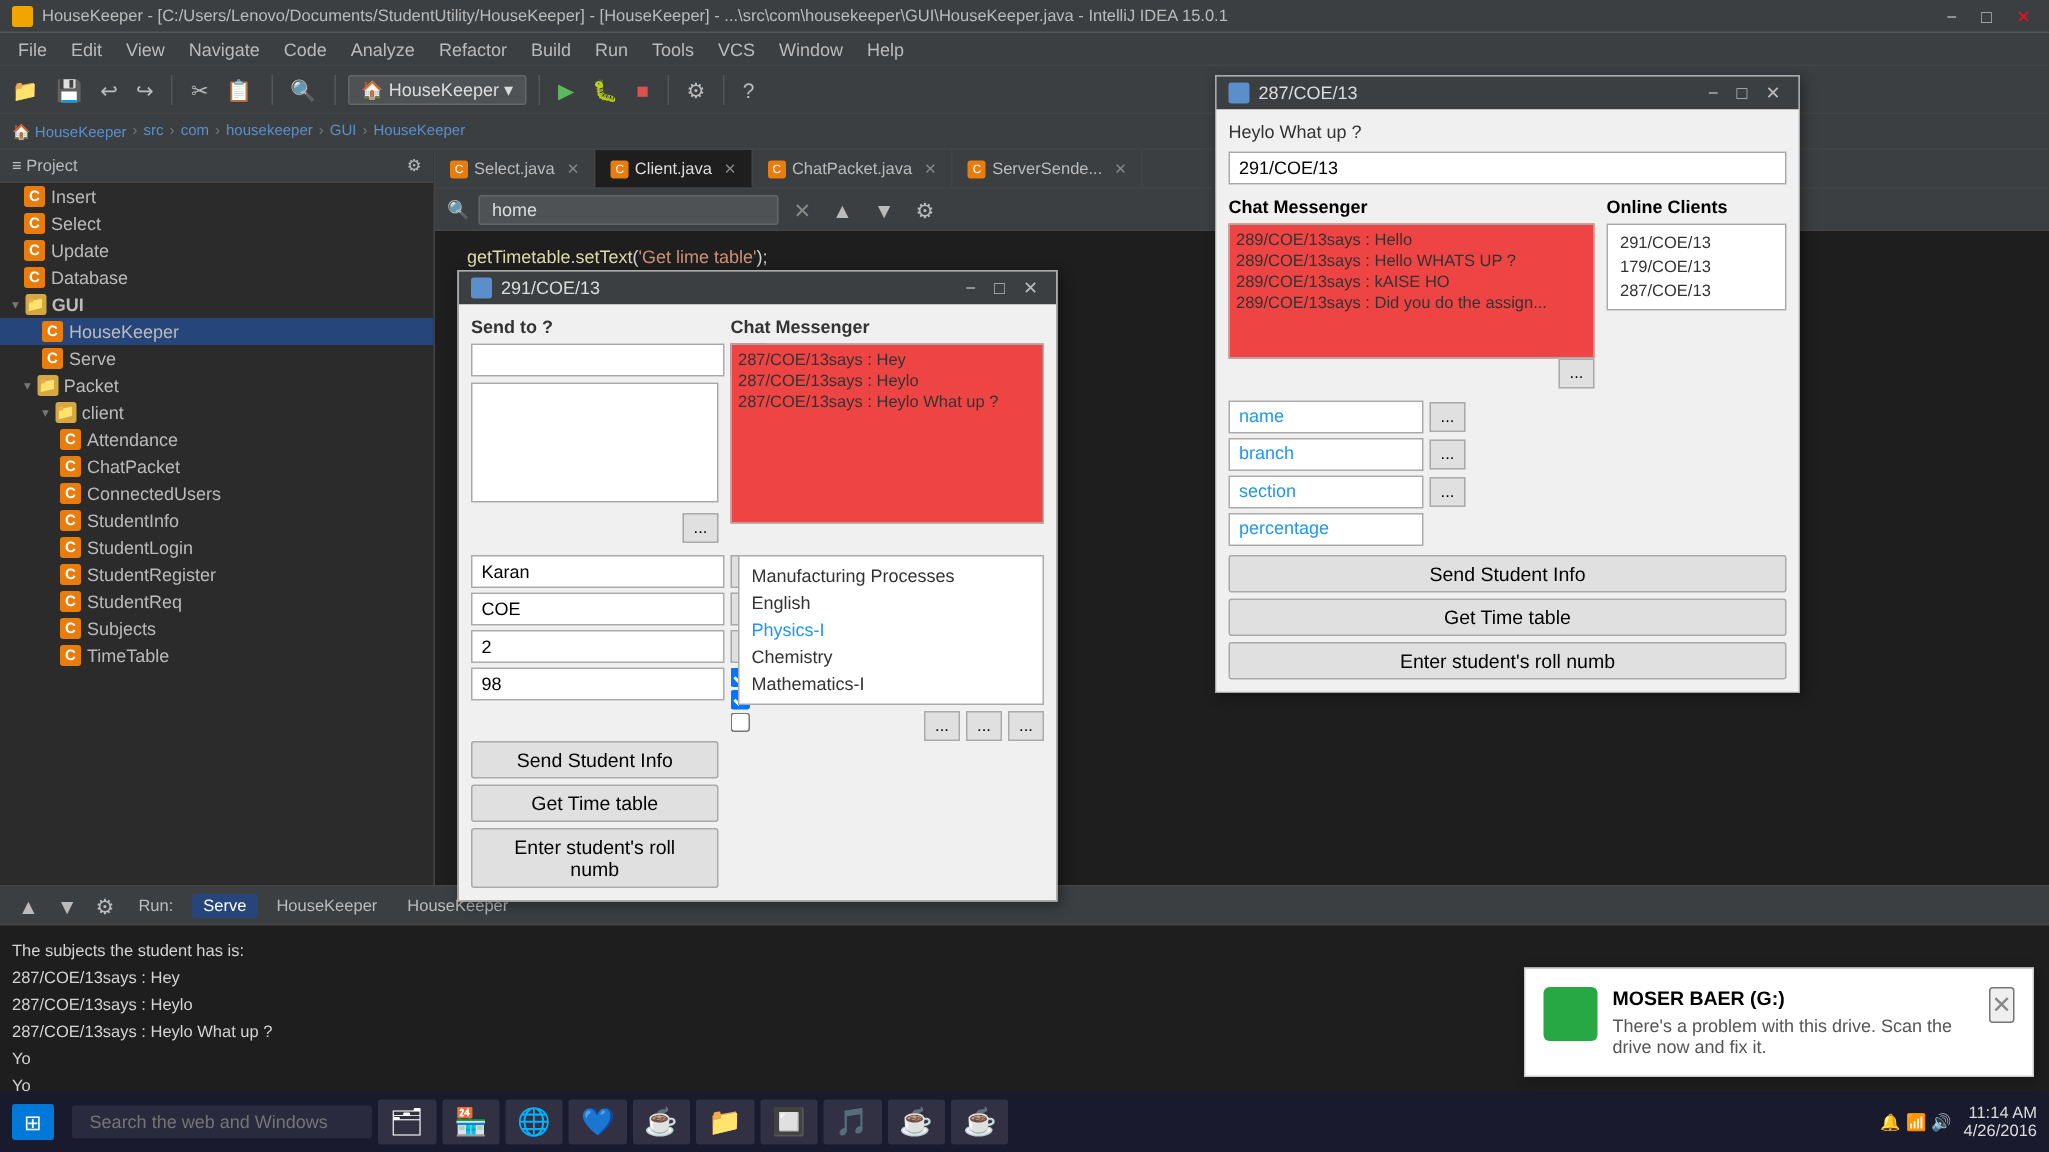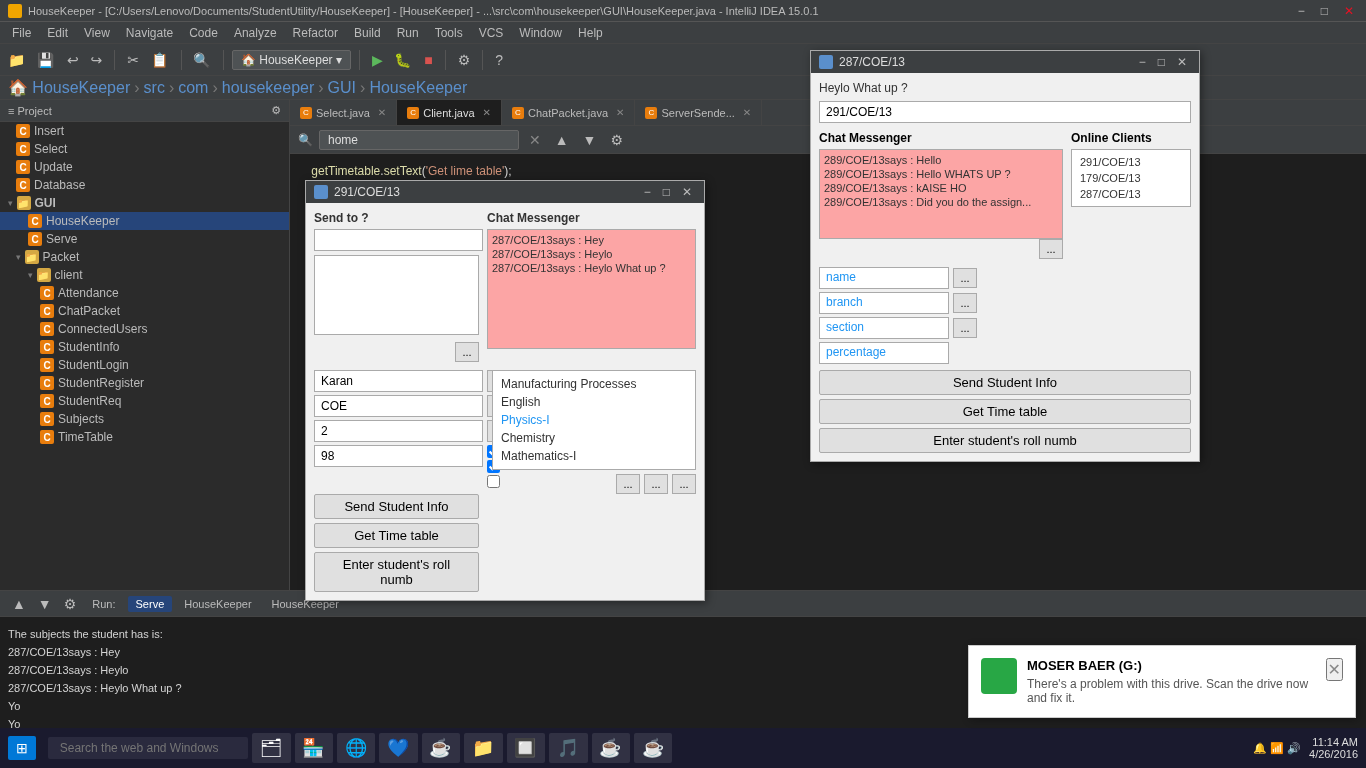--- a/index.html
+++ b/index.html
@@ -55,21 +55,21 @@
     }
 
     
     .breadcrumb-bar {
       background: #3c3f41;
       height: 24px;
       display: flex;
       align-items: center;
       padding: 0 8px;
       border-bottom: 1px solid #444;
-      font-size: 16px;
+      font-size: 10px;
       color: #bbb;
       gap: 4px;
     }
     .breadcrumb-item { cursor: pointer; color: #5a8fcc; }
     .breadcrumb-sep { color: #777; }
 
     
     .project-panel {
       width: 290px;
       background: #2b2b2b;
@@ -272,21 +272,21 @@
     }
     .ellipsis-btn {
       background: #e0e0e0;
       border: 1px solid #aaa;
       padding: 3px 6px;
       cursor: pointer;
       font-size: 11px;
       min-width: 24px;
     }
     .chat-box {
-      background: #fca5a5;
+      background: #ef4444;
       border: 1px solid #aaa;
       height: 120px;
       padding: 4px;
       font-size: 11px;
       overflow-y: auto;
     }
     .chat-message { margin-bottom: 2px; color: #333; }
 
     
     .online-panel {
@@ -323,21 +323,21 @@
       height: 100px;
       overflow-y: auto;
     }
     .subject-item { padding: 2px 4px; color: #333; }
 
     
     .toast {
       position: absolute;
       bottom: 50px;
       right: 10px;
-      width: 388px;
+      width: 340px;
       background: white;
       border: 1px solid #ccc;
       box-shadow: 2px 2px 8px rgba(0,0,0,0.3);
       padding: 12px;
       display: flex;
       align-items: flex-start;
       gap: 10px;
       z-index: 200;
     }
     .toast-icon { width: 36px; height: 36px; background: #28a745; border-radius: 4px; flex-shrink: 0; }

